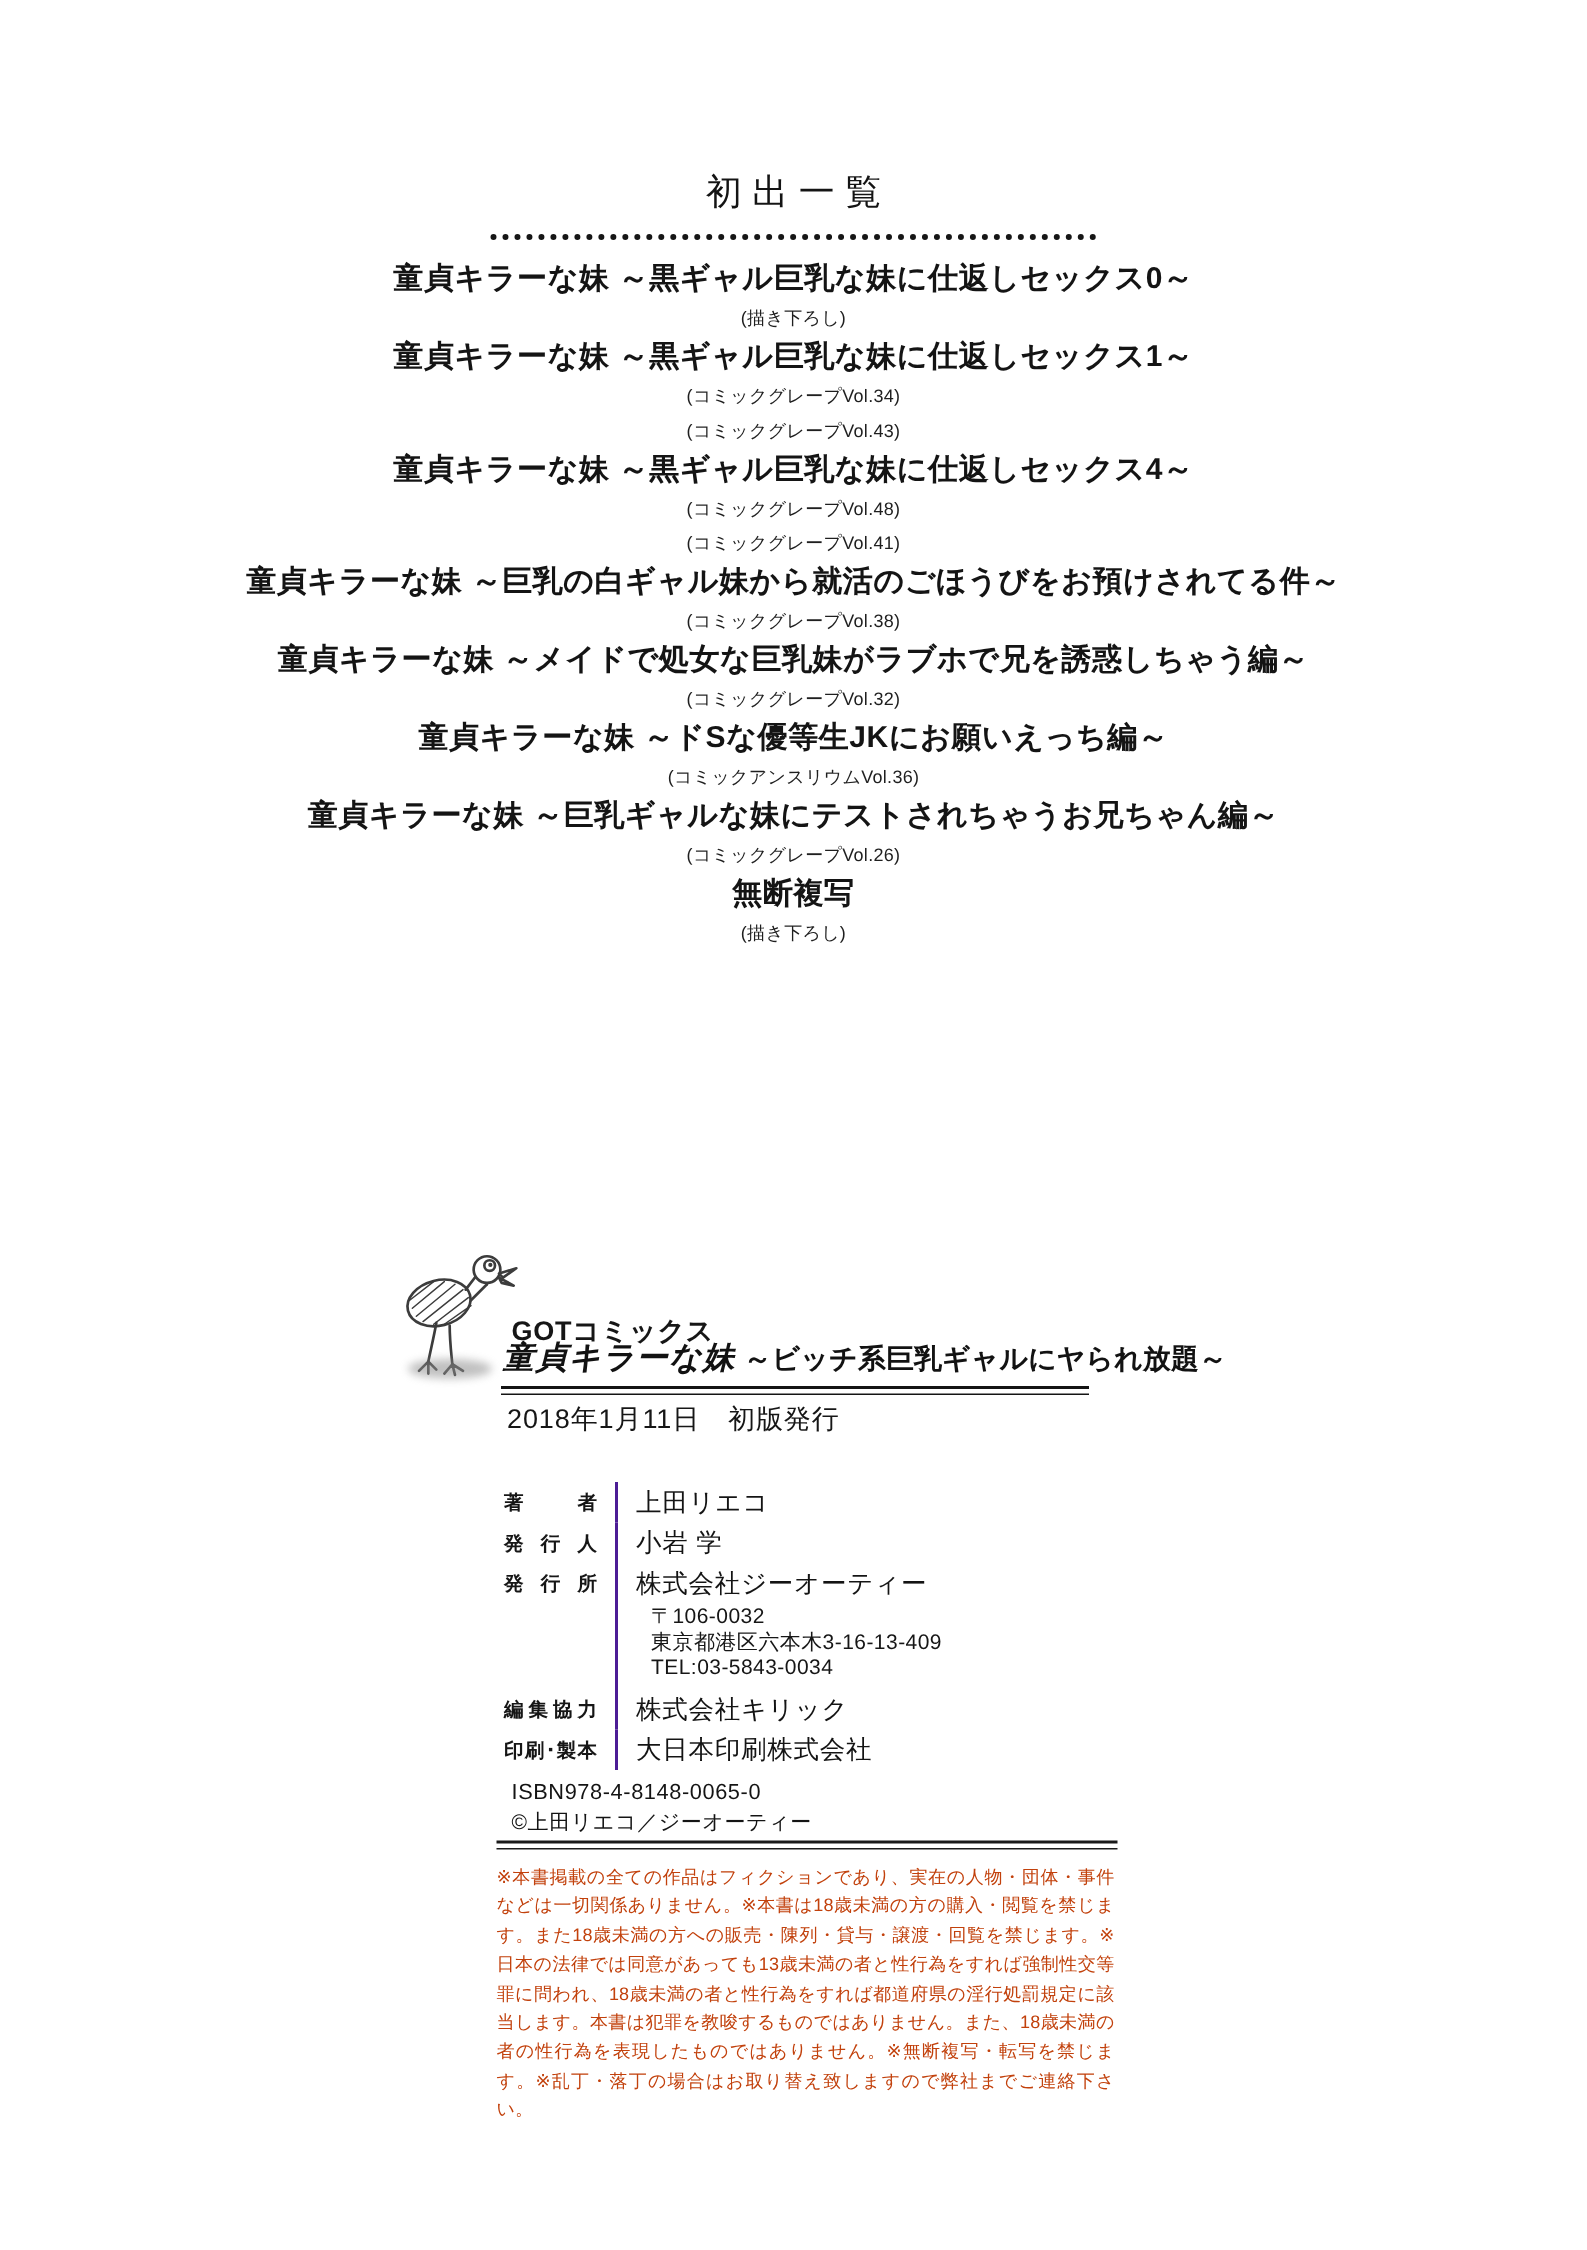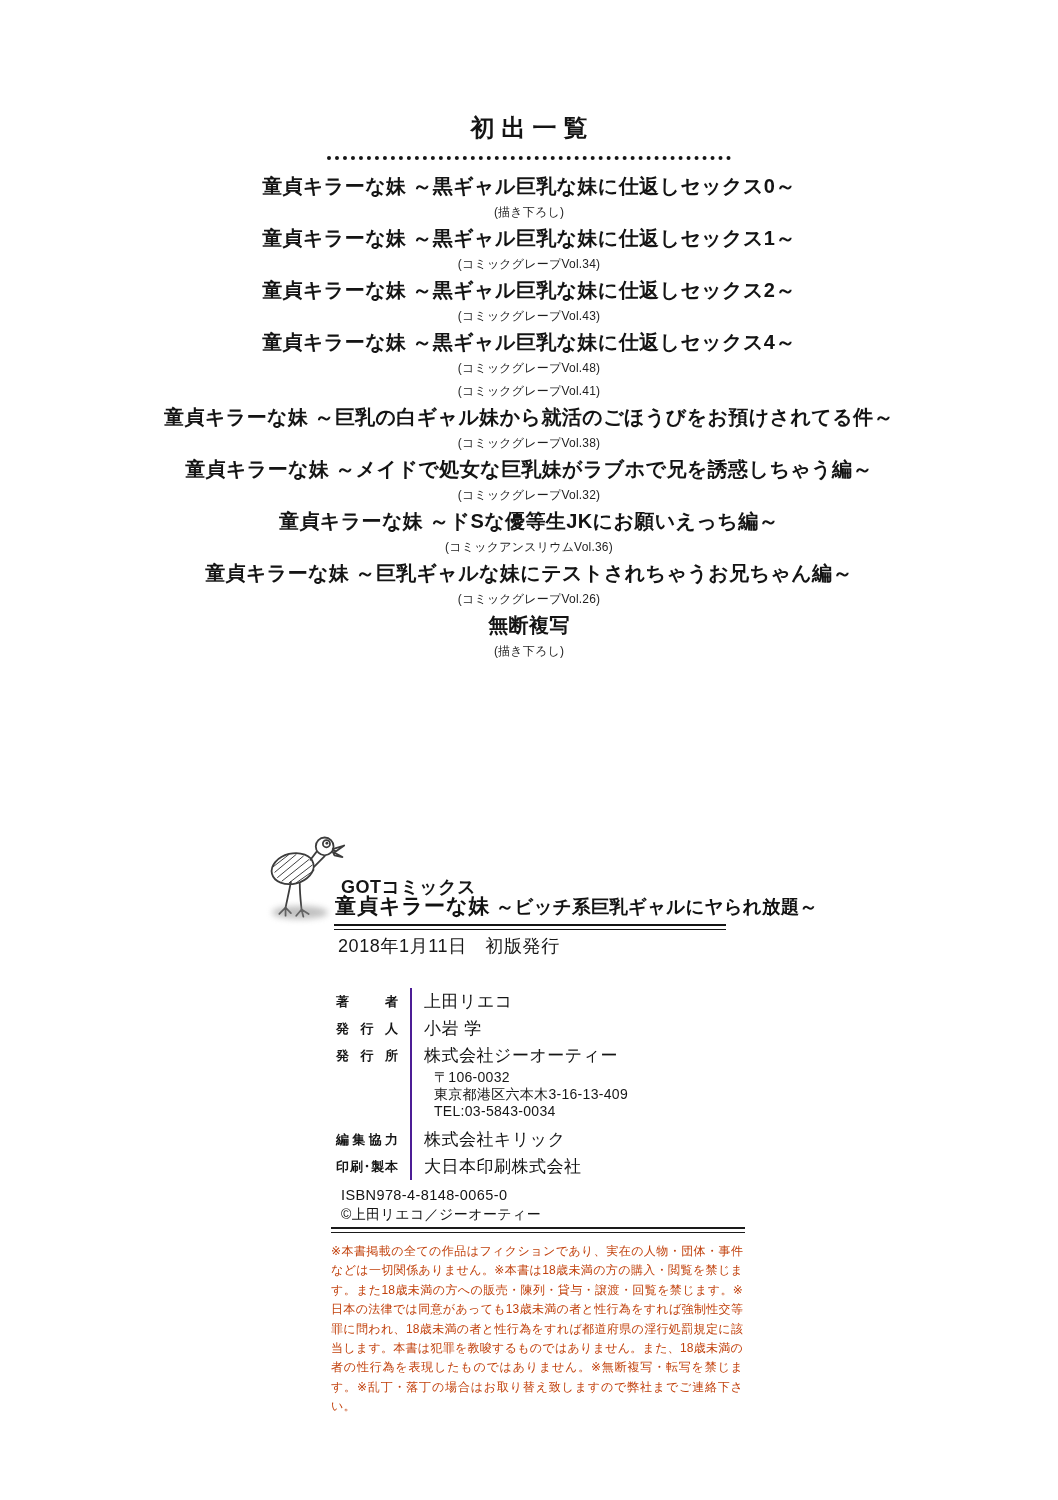--- a/index.html
+++ b/index.html
@@ -9,21 +9,21 @@
     margin:0 auto;
     background:#ffffff;
     font-family:"Liberation Sans","DejaVu Sans",sans-serif;
     color:#1a1a1a;
     overflow:hidden;
   }
   
   .first-pub{position:absolute;top:112px;left:0;width:100%;text-align:center;}
   .heading{
     margin:0 0 12px 0;
-    font-size:24px;font-weight:bold;
+    font-size:24px;font-weight:normal;
     letter-spacing:7px;padding-left:7px;
     color:#141414;
   }
   .dotted-rule{
     width:404px;margin:0 auto;
     border-top:4px dotted #161616;
     height:0;
   }
   .entries{margin-top:15px;}
   .entry{margin-bottom:7px;}
@@ -44,21 +44,21 @@
     filter:blur(3px);opacity:0.55;
   }
   .imprint{
     position:absolute;left:341px;top:875px;
     font-size:18px;font-weight:bold;letter-spacing:0.5px;color:#161616;
   }
   .book-title{
     position:absolute;left:335px;top:891px;
     white-space:nowrap;line-height:30px;color:#121212;
   }
-  .bt-main{font-size:21px;font-weight:bold;letter-spacing:1px;}
+  .bt-main{font-size:21px;font-weight:bold;letter-spacing:1px;font-style:italic;}
   .bt-sub{font-size:18.5px;font-weight:bold;letter-spacing:0.2px;}
   .title-rule{
     position:absolute;left:334px;top:924px;width:392px;height:3px;
     border-top:2px solid #141414;border-bottom:1.5px solid #141414;
   }
   .pub-date{
     position:absolute;left:338px;top:934px;
     font-size:18px;line-height:24px;letter-spacing:0.6px;color:#161616;
   }
   .credits{
@@ -110,21 +110,20 @@
     <div class="entry-title">童貞キラーな妹 ～黒ギャル巨乳な妹に仕返しセックス0～</div>
     <div class="entry-source">(描き下ろし)</div>
   </div>
 
   <div class="entry">
     <div class="entry-title">童貞キラーな妹 ～黒ギャル巨乳な妹に仕返しセックス1～</div>
     <div class="entry-source">(コミックグレープVol.34)</div>
   </div>
 
   <div class="entry">
-    <div class="entry-title">童貞キラーな妹 ～黒ギャル巨乳な妹に仕返しセックス2～</div>
     <div class="entry-source">(コミックグレープVol.43)</div>
   </div>
 
 
   <div class="entry">
     <div class="entry-title">童貞キラーな妹 ～黒ギャル巨乳な妹に仕返しセックス4～</div>
     <div class="entry-source">(コミックグレープVol.48)</div>
   </div>
 
   <div class="entry">

